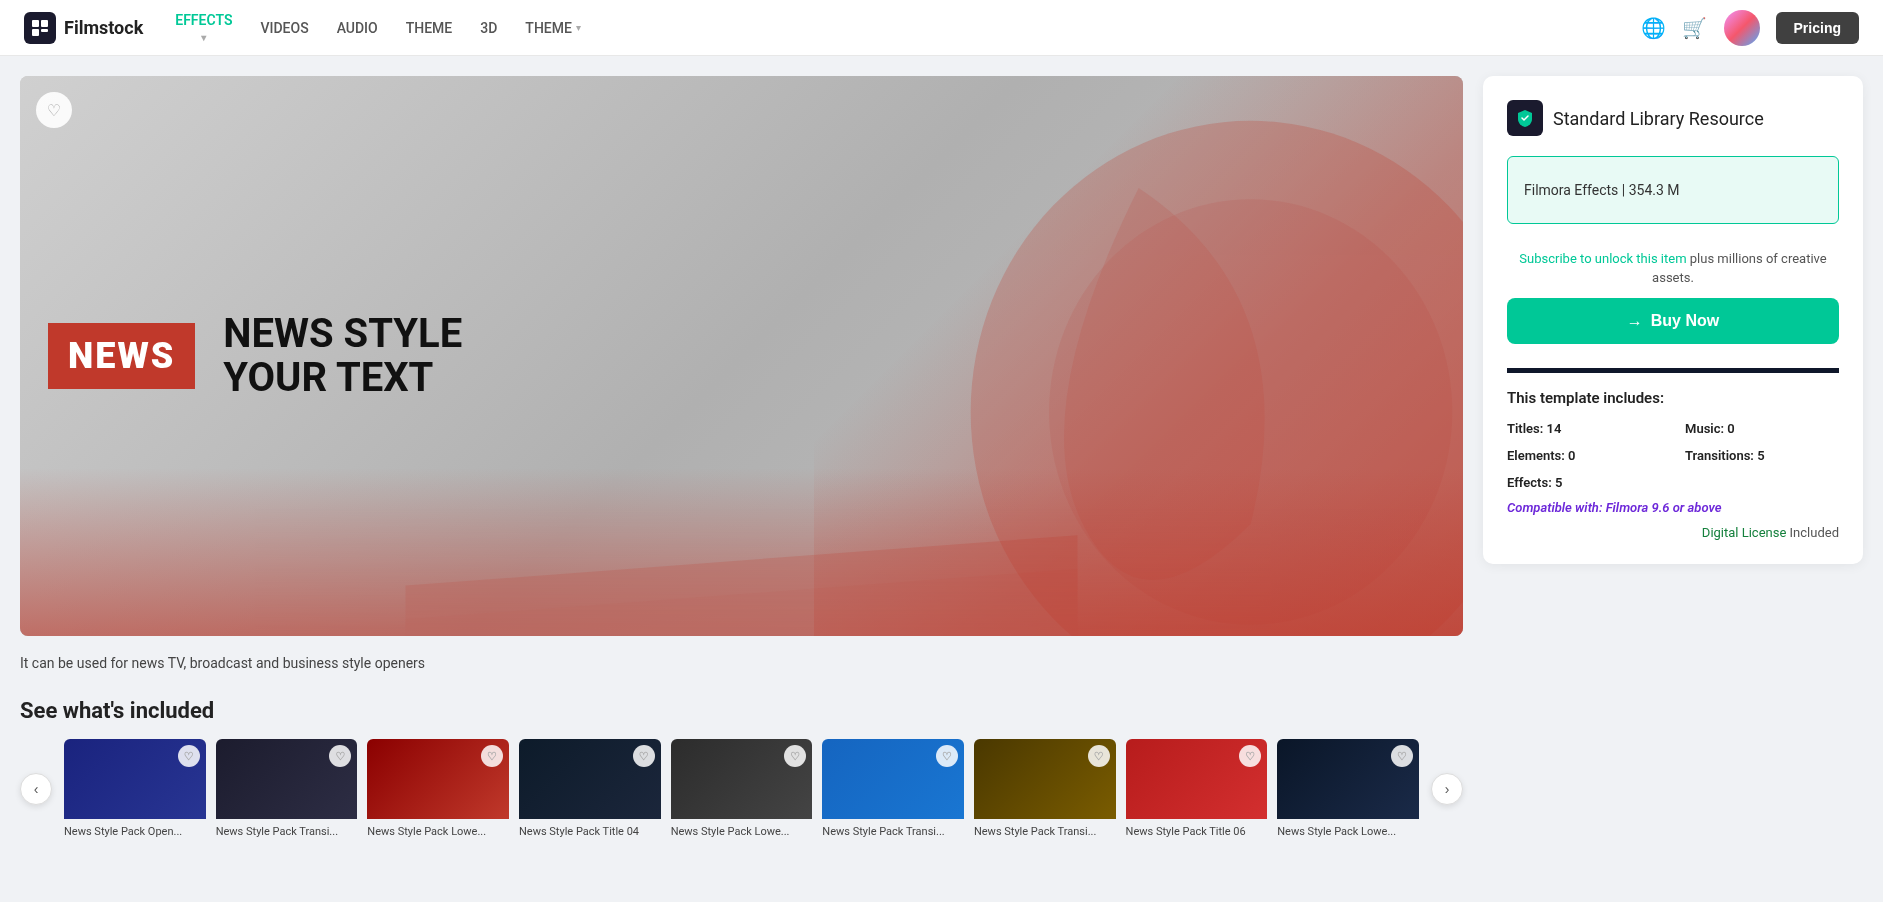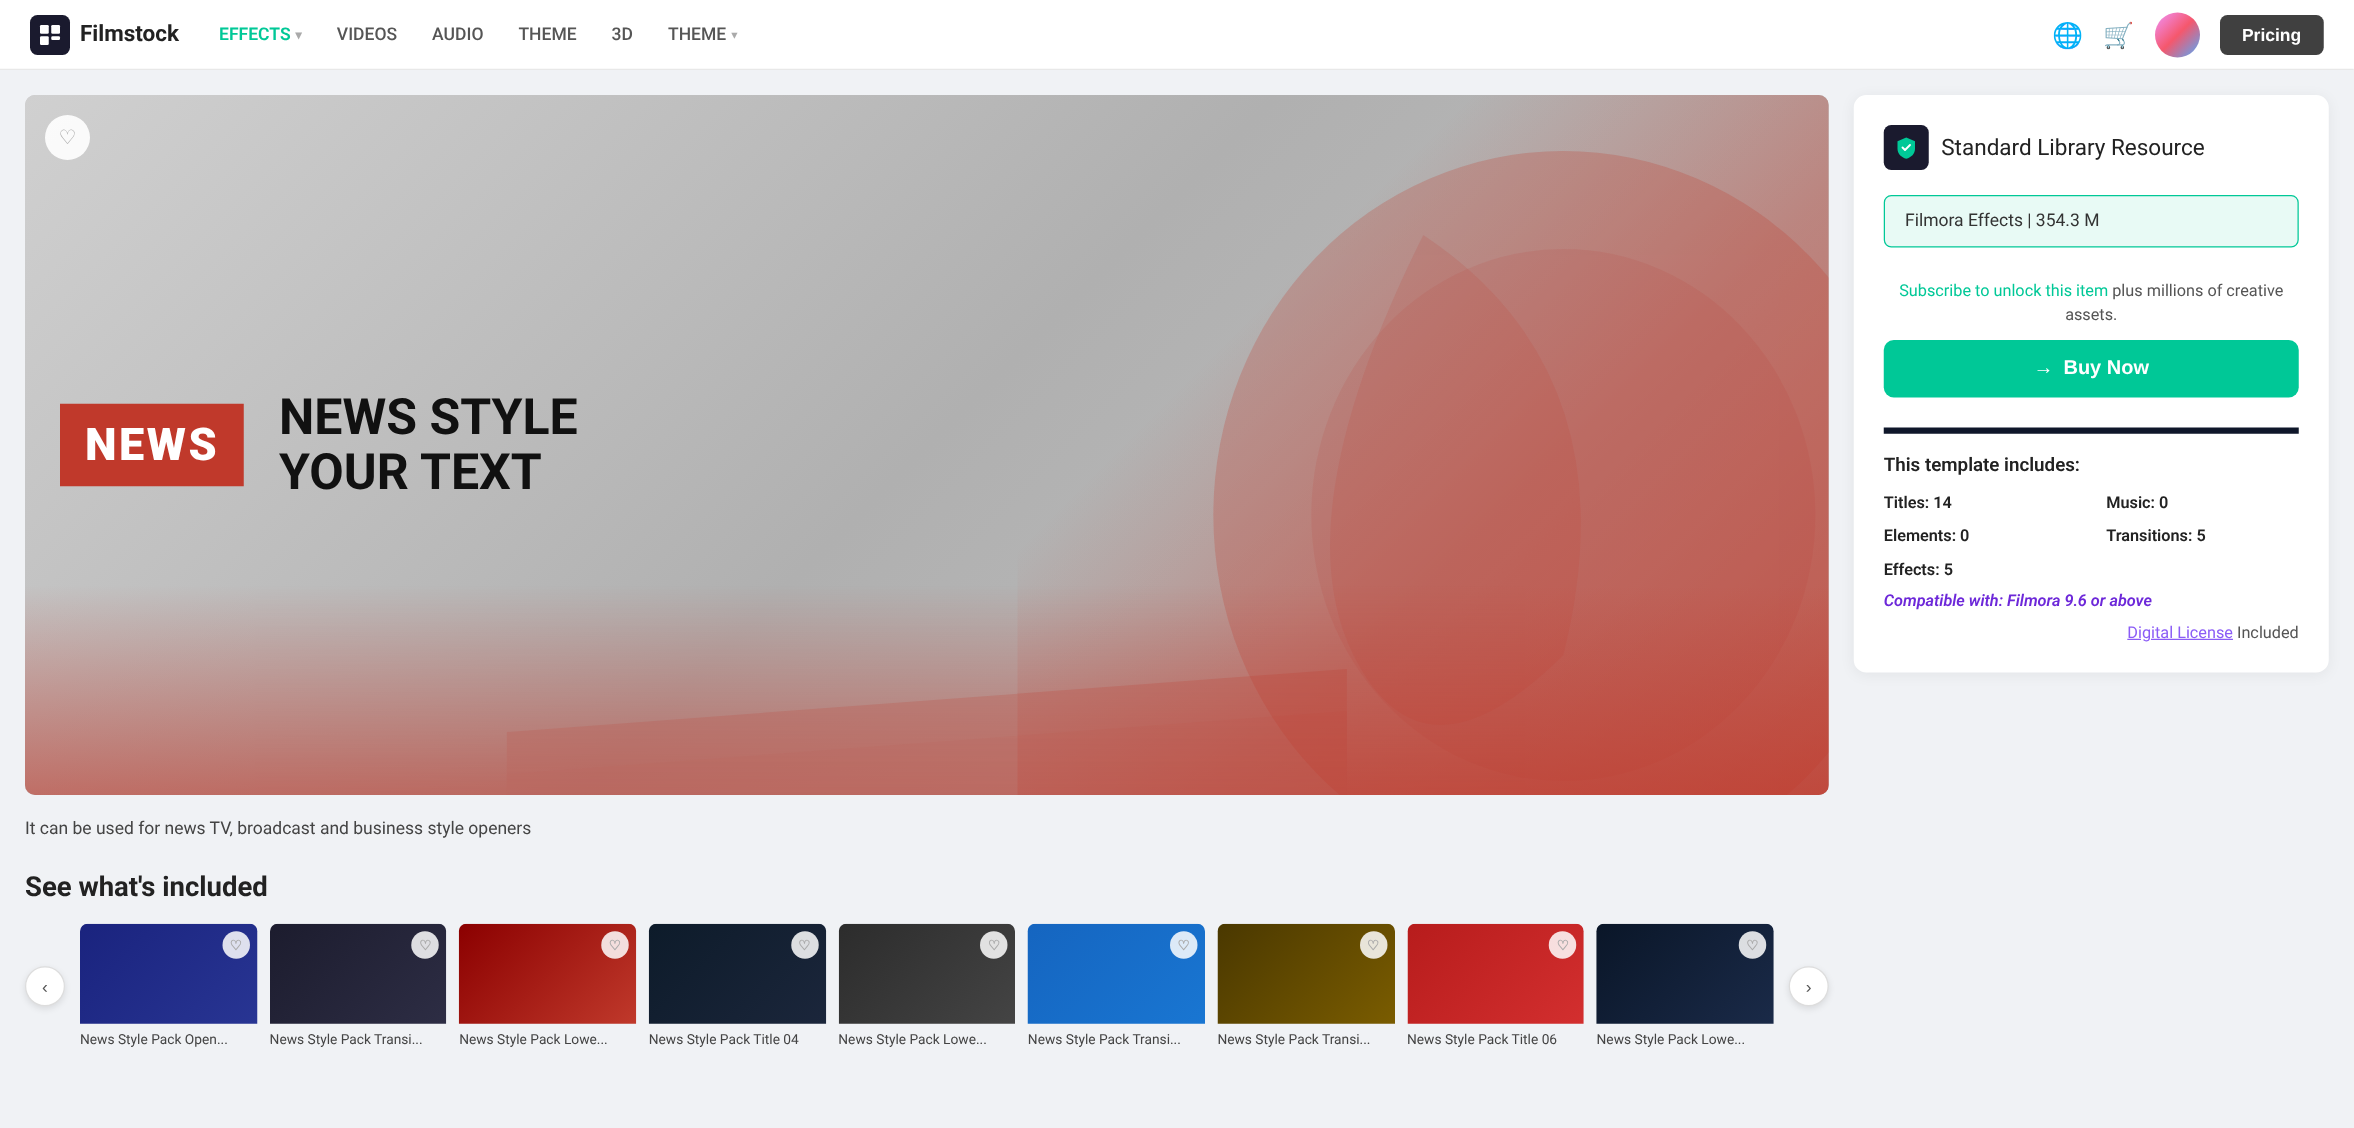--- a/index.html
+++ b/index.html
@@ -54,20 +54,21 @@
       color: #555;
       cursor: pointer;
       display: flex;
       align-items: center;
       gap: 4px;
       text-decoration: none;
     }
     .nav-item.active {
       color: #00c897;
       font-weight: 600;
+      flex-direction: column;
     }
     .nav-chevron {
       font-size: 10px;
       color: #aaa;
     }
     .header-actions {
       display: flex;
       align-items: center;
       gap: 16px;
     }
@@ -296,21 +297,21 @@
     }
     .resource-title {
       font-size: 18px;
       font-weight: 400;
       color: #222;
     }
     .filmora-tag {
       background: #e8faf5;
       border: 1px solid #00c897;
       border-radius: 6px;
-      padding: 12px 16px;
+      padding: 25px 16px;
       font-size: 14px;
       color: #333;
       margin-bottom: 24px;
     }
     .subscribe-text {
       font-size: 13px;
       color: #555;
       margin-bottom: 12px;
       text-align: center;
     }
@@ -367,22 +368,21 @@
       color: #6d28d9;
       font-style: italic;
     }
     .license-row {
       margin-top: 10px;
       font-size: 13px;
       color: #555;
       text-align: right;
     }
     .license-link {
-      color: #8b5cf6;
-      text-decoration: underline;
+      color: #15803d;
       cursor: pointer;
     }
   </style>
 </head>
 <body>
 
 <header class="header">
   <div class="logo-area">
     <div class="logo-icon">
       <svg width="18" height="18" viewBox="0 0 18 18" fill="none">

